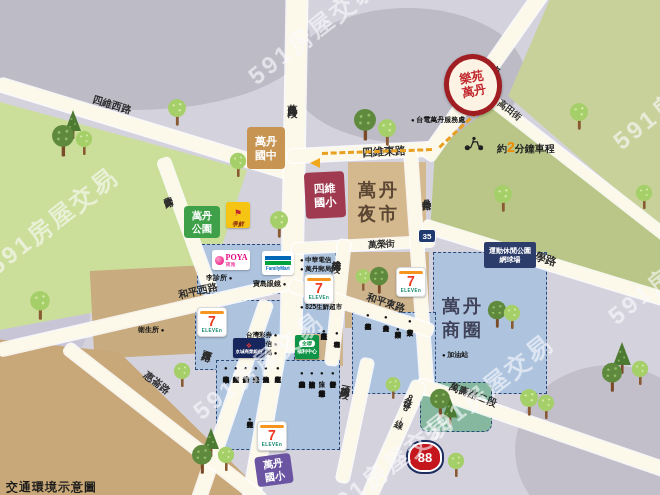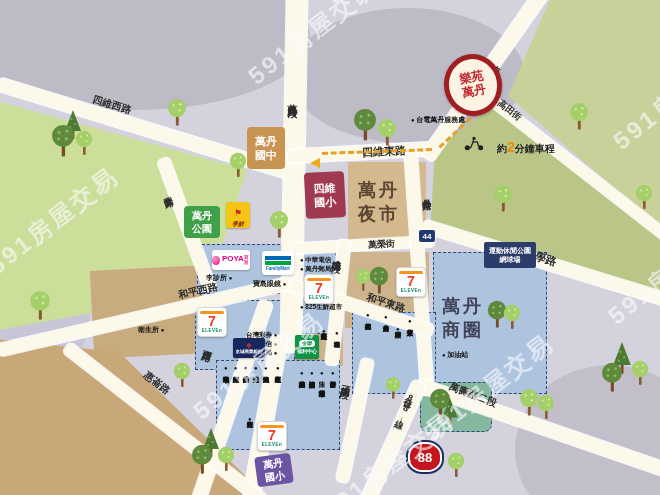--- a/index.html
+++ b/index.html
@@ -217,21 +217,21 @@
   <span class="rl v" style="left:333px;top:252px;font-size:9.5px;transform:rotate(6deg);">成功街二段</span>
   <span class="rl v" style="left:343px;top:378px;font-size:9.5px;transform:rotate(12deg);">成功街一段</span>
   <span class="rl" style="left:178px;top:286px;font-size:10px;transform:rotate(-13deg);">和平西路</span>
   <span class="rl" style="left:366px;top:298px;font-size:10px;transform:rotate(18deg);">和平東路</span>
   <span class="rl v" style="left:206px;top:344px;font-size:9.5px;transform:rotate(19deg);">西環路</span>
   <span class="rl" style="left:142px;top:378px;font-size:10px;transform:rotate(38deg);">惠崙路</span>
   <span class="rl" style="left:524px;top:252px;font-size:11px;transform:rotate(17deg);">大學路</span>
   <span class="rl" style="left:448px;top:390px;font-size:10px;transform:rotate(21deg);">萬壽路二段</span>
   <span class="rl v" style="left:401px;top:390px;font-size:9px;transform:rotate(22deg);">往台88線↓</span>
 
-  <div class="shield27" style="left:418px;top:229px;">44</div>
+  <div class="shield27" style="left:418px;top:229px;">35</div>
   <div class="shield88" style="left:408px;top:402px;margin-top:40px;">88</div>
 
   <div style="position:absolute;left:444px;top:54px;width:48px;height:52px;border-radius:50%;background:#fdf3e4;
               border:5px solid #a01d22;box-shadow:0 1px 3px rgba(0,0,0,.3);transform:rotate(-10deg);z-index:50;
               display:flex;flex-direction:column;align-items:center;justify-content:center;line-height:1.15;">
     <span style="color:#c1272d;font-weight:700;font-size:12px;">樂苑</span>
     <span style="color:#c1272d;font-weight:700;font-size:12px;">萬丹</span>
   </div>
 
   <svg viewBox="0 0 26 18" style="position:absolute;left:463px;top:136px;width:22px;height:15px;z-index:49;">
@@ -270,21 +270,21 @@
     <div>萬丹</div>
     <div>夜市</div>
   </div>
   <div style="position:absolute;left:442px;top:294px;z-index:44;color:#3f4258;font-weight:700;font-size:18px;line-height:1.35;letter-spacing:3px;text-align:center;">
     <div>萬丹</div>
     <div>商圈</div>
   </div>
 
   <div class="storebox" style="left:212px;top:250px;width:38px;height:20px;background:#fff;flex-direction:row;gap:2px;">
     <span style="width:9px;height:9px;border-radius:50%;background:radial-gradient(circle at 35% 35%,#ff9ec4,#e5007e);"></span>
-    <span style="display:flex;flex-direction:row;align-items:flex-start;line-height:1;">
+    <span style="display:flex;flex-direction:column;align-items:flex-start;line-height:1;font-family:Liberation Serif, serif;">
       <span style="font-size:8px;font-weight:700;color:#e5007e;">POYA</span>
       <span style="font-size:5px;color:#e5007e;">寶雅</span>
     </span>
   </div>
   <div class="storebox" style="left:262px;top:251px;width:32px;height:24px;background:#fff;">
     <span style="width:26px;height:4px;background:#0068b7;"></span>
     <span style="width:26px;height:4px;background:#00a33e;margin-top:1px;"></span>
     <span style="font-size:4.5px;font-weight:700;color:#0068b7;margin-top:1px;">FamilyMart</span>
   </div>
   <div class="sev" style="left:197px;top:307px;width:28px;height:28px;">
@@ -350,13 +350,14 @@
   <span class="poi v db" style="left:246px;top:416px;">兆豐銀行</span>
 
   <span class="wm" style="left:235px;top:15px;">591房屋交易</span>
   <span class="wm" style="left:-25px;top:205px;">591房屋交易</span>
   <span class="wm" style="left:180px;top:350px;">591房屋交易</span>
   <span class="wm" style="left:410px;top:372px;">591房屋交易</span>
   <span class="wm" style="left:595px;top:255px;">591房屋交易</span>
   <span class="wm" style="left:310px;top:450px;">591房屋交易</span>
   <span class="wm" style="left:600px;top:80px;">591房屋交易</span>
 
+  <div style="position:absolute;left:6px;top:479px;font-size:12px;font-weight:700;color:#1a1a1a;z-index:70;letter-spacing:1px;">交通環境示意圖</div>
 </div>
 
 </body></html>

